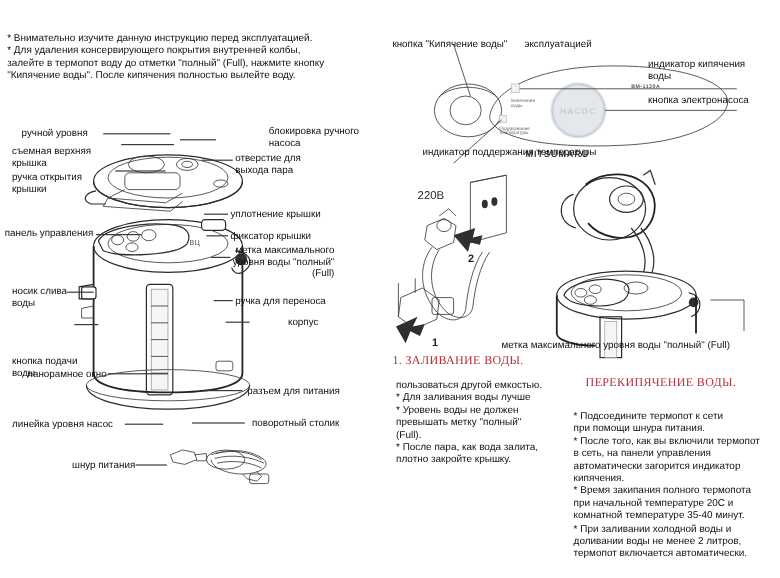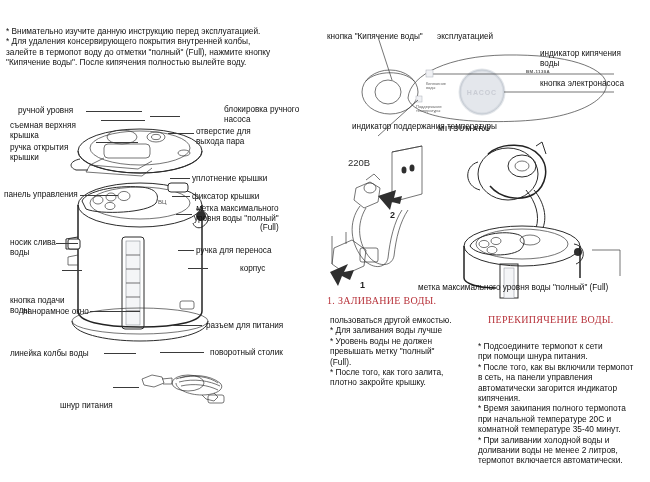--- a/index.html
+++ b/index.html
@@ -171,22 +171,22 @@
   <div class="abs lbl" style="left:10px;top:121px;">съемная верхняя
 крышка</div>
   <div class="abs lbl" style="left:10px;top:143px;">ручка открытия
 крышки</div>
   <div class="abs lbl" style="left:4px;top:190px;">панель управления</div>
   <div class="abs lbl" style="left:10px;top:238px;">носик слива
 воды</div>
   <div class="abs lbl" style="left:10px;top:265px;margin-top:31px;">кнопка подачи
 воды</div>
   <div class="abs lbl" style="left:0;top:307px;margin-left:23px;">панорамное окно</div>
-  <div class="abs lbl" style="left:10px;top:349px;">линейка колбы воды</div>
-  <div class="abs lbl" style="left:60px;top:383px;margin-top:18px;">шнур питания</div>
+  <div class="abs lbl" style="left:10px;top:349px;">линейка уровня насос</div>
+  <div class="abs lbl" style="left:60px;top:383px;">шнур питания</div>
 
   <div class="abs lbl" style="left:182px;top:105px;margin-left:42px;">блокировка ручного
 насоса</div>
   <div class="abs lbl" style="left:196px;top:127px;">отверстие для
 выхода пара</div>
   <div class="abs lbl" style="left:192px;top:174px;">уплотнение крышки</div>
   <div class="abs lbl" style="left:192px;top:192px;">фиксатор крышки</div>
   <div class="abs lbl" style="left:194px;top:204px;text-align:right;">метка максимального
 уровня воды "полный"
 (Full)</div>
@@ -279,21 +279,21 @@
 
   <div class="abs lbl" style="left:418px;top:283px;">метка максимального уровня воды "полный" (Full)</div>
 
   <div class="abs heading" style="left:327px;top:294px;width:160px;">1.  ЗАЛИВАНИЕ ВОДЫ.</div>
   <div class="abs" style="left:330px;top:315px;width:150px;">
     <div class="body-text">пользоваться другой емкостью.</div>
     <div class="body-text">* Для заливания воды лучше</div>
     <div class="body-text">* Уровень воды не должен</div>
     <div class="body-text">превышать метку "полный"</div>
     <div class="body-text">(Full).</div>
-    <div class="body-text">* После того, как того залита,</div>
+    <div class="body-text">* После пара, как вода залита,</div>
     <div class="body-text">плотно закройте крышку.</div>
   </div>
 
   <div class="abs heading" style="left:488px;top:313px;width:165px;">ПЕРЕКИПЯЧЕНИЕ ВОДЫ.</div>
   <div class="abs" style="left:478px;top:341px;width:175px;">
     <div class="body-text">* Подсоедините термопот к сети</div>
     <div class="body-text">при помощи шнура питания.</div>
     <div class="body-text">* После того, как вы включили термопот</div>
     <div class="body-text">в сеть, на панели управления</div>
     <div class="body-text">автоматически загорится индикатор</div>

